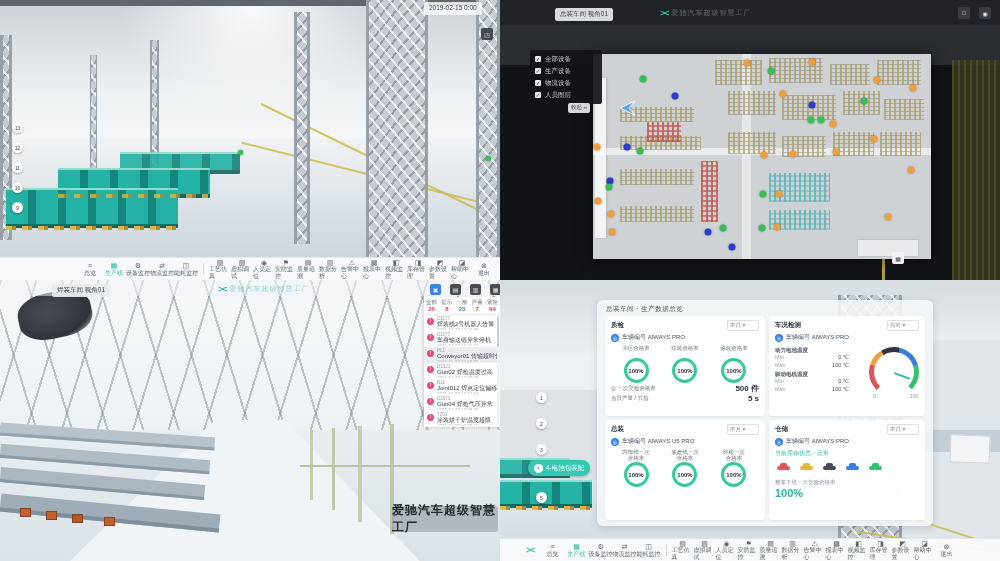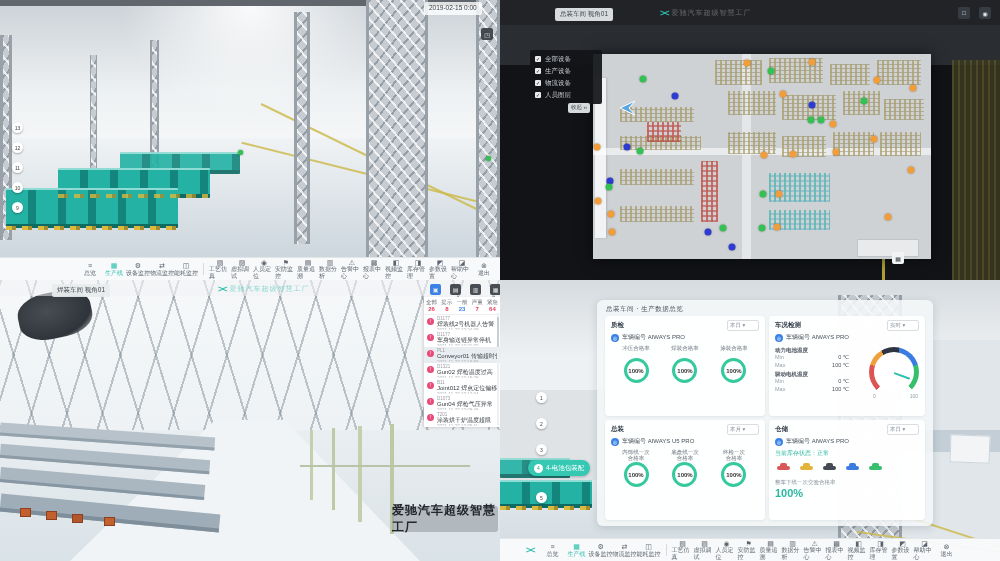--- a/index.html
+++ b/index.html
@@ -519,20 +519,31 @@
             </div>
             <div class="donut-col">
               <div class="donut-label"><span>焊装合格率</span><br><span></span></div>
               <div class="donut">100%</div>
             </div>
             <div class="donut-col">
               <div class="donut-label"><span>涂装合格率</span><br><span></span></div>
               <div class="donut">100%</div>
             </div>
           </div>
+        <div>
+
+        <div class="stat-row">
+              <span>◎ 一次交验合格率</span>
+              <span class="sv">500 件</span>
+            </div>
+            <div class="stat-row">
+              <span>当日产量 / 节拍</span>
+              <span class="sv">5 s</span>
+            </div>
+          </div>
       </div>
 
       <div class="card" style="left:172px;top:16px;width:156px;height:100px;">
         <div class="card-head">
           <span class="card-title">车况检测</span>
           <span class="dd">实时 ▾</span>
         </div>
         <div class="vrow">
             <span class="vicon">◎</span>
             <span>车辆编号 AIWAYS PRO</span>

